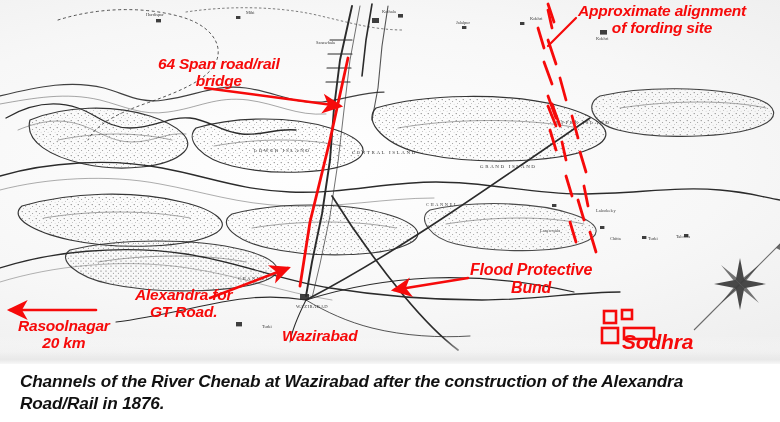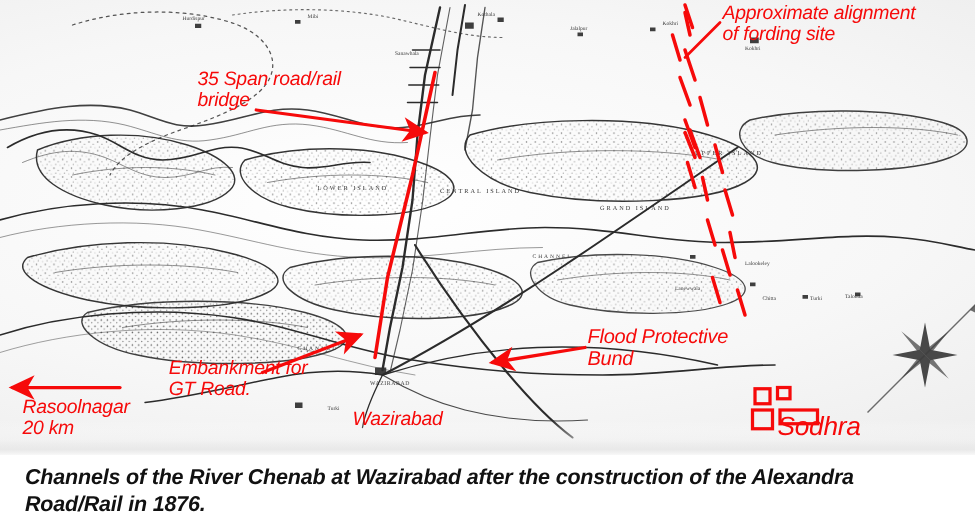--- a/index.html
+++ b/index.html
@@ -18,24 +18,25 @@
     overflow:hidden;
   }
   #map-svg{position:absolute;left:0;top:0;width:780px;height:364px;}
 
   
   .anno{
     position:absolute;
     color:#f60a0a;
     font-family:"Liberation Sans", sans-serif;
     font-style:italic;
-    font-weight:normal;
+    font-weight:bold;
     line-height:1.12;
     white-space:pre;
     letter-spacing:-.2px;
+    text-align:center;
   }
   #anno-bridge{left:158px;top:55px;font-size:15.5px;}
   #anno-ford{left:578px;top:2px;font-size:15.5px;}
   #anno-embank{left:135px;top:286px;font-size:15.5px;}
   #anno-wazirabad{left:282px;top:327px;font-size:15.5px;}
   #anno-bund{left:470px;top:261px;font-size:16px;}
   #anno-sodhra{left:622px;top:330px;font-size:21px;}
   #anno-rasool{left:18px;top:317px;font-size:15.5px;}
 
   
@@ -283,27 +284,27 @@
 
         <g stroke-width="2.6">
           <rect x="604" y="311" width="12" height="12"></rect>
           <rect x="622" y="310" width="10" height="9"></rect>
           <rect x="602" y="328" width="16" height="15"></rect>
           <rect x="624" y="328" width="30" height="11"></rect>
         </g>
       </g>
     </svg>
 
-    <div class="anno" id="anno-bridge">35 Span road/rail
+    <div class="anno" id="anno-bridge">64 Span road/rail
 bridge</div>
 
     <div class="anno" id="anno-ford">Approximate alignment
 of fording site</div>
 
-    <div class="anno" id="anno-embank">Embankment for
+    <div class="anno" id="anno-embank">Alexandra for
 GT Road.</div>
 
     <div class="anno" id="anno-wazirabad">Wazirabad</div>
 
     <div class="anno" id="anno-bund">Flood Protective
 Bund</div>
 
     <div class="anno" id="anno-sodhra">Sodhra</div>
 
     <div class="anno" id="anno-rasool">Rasoolnagar

